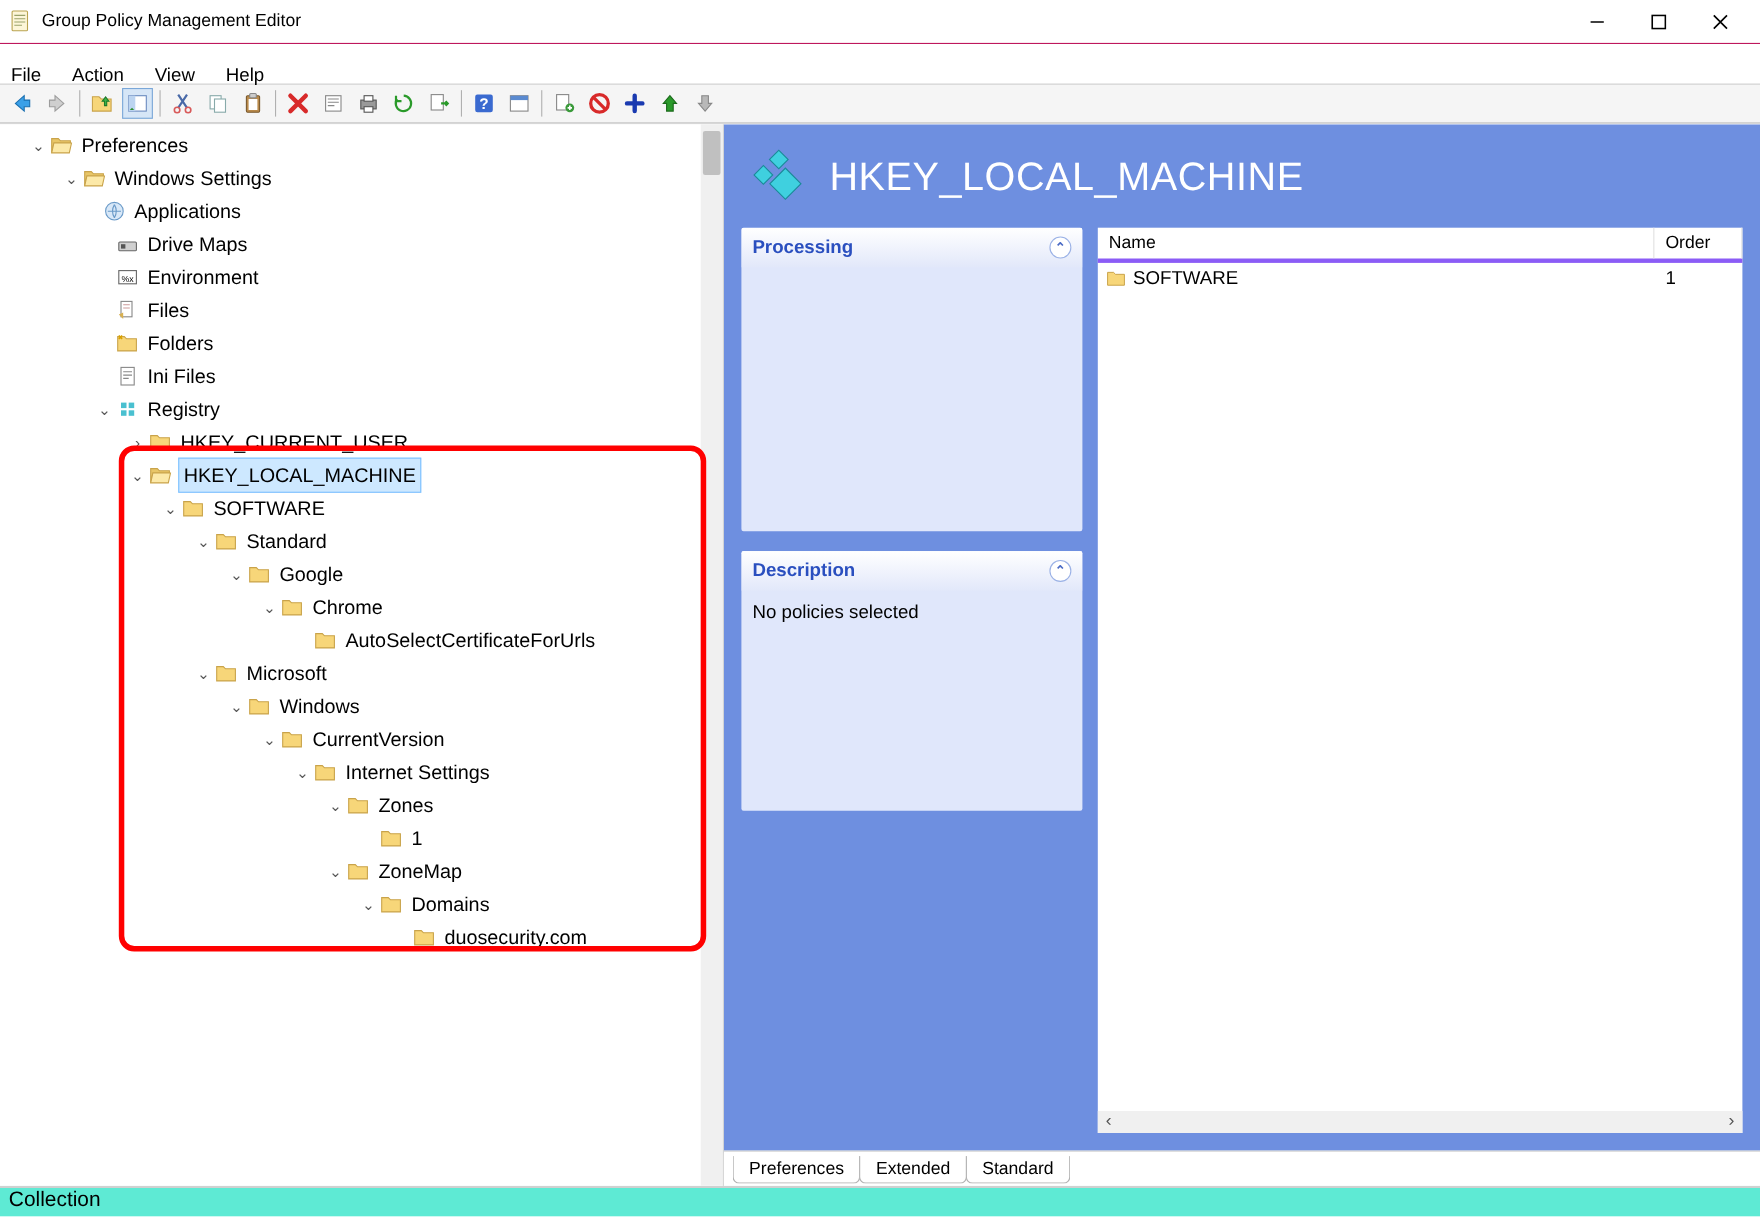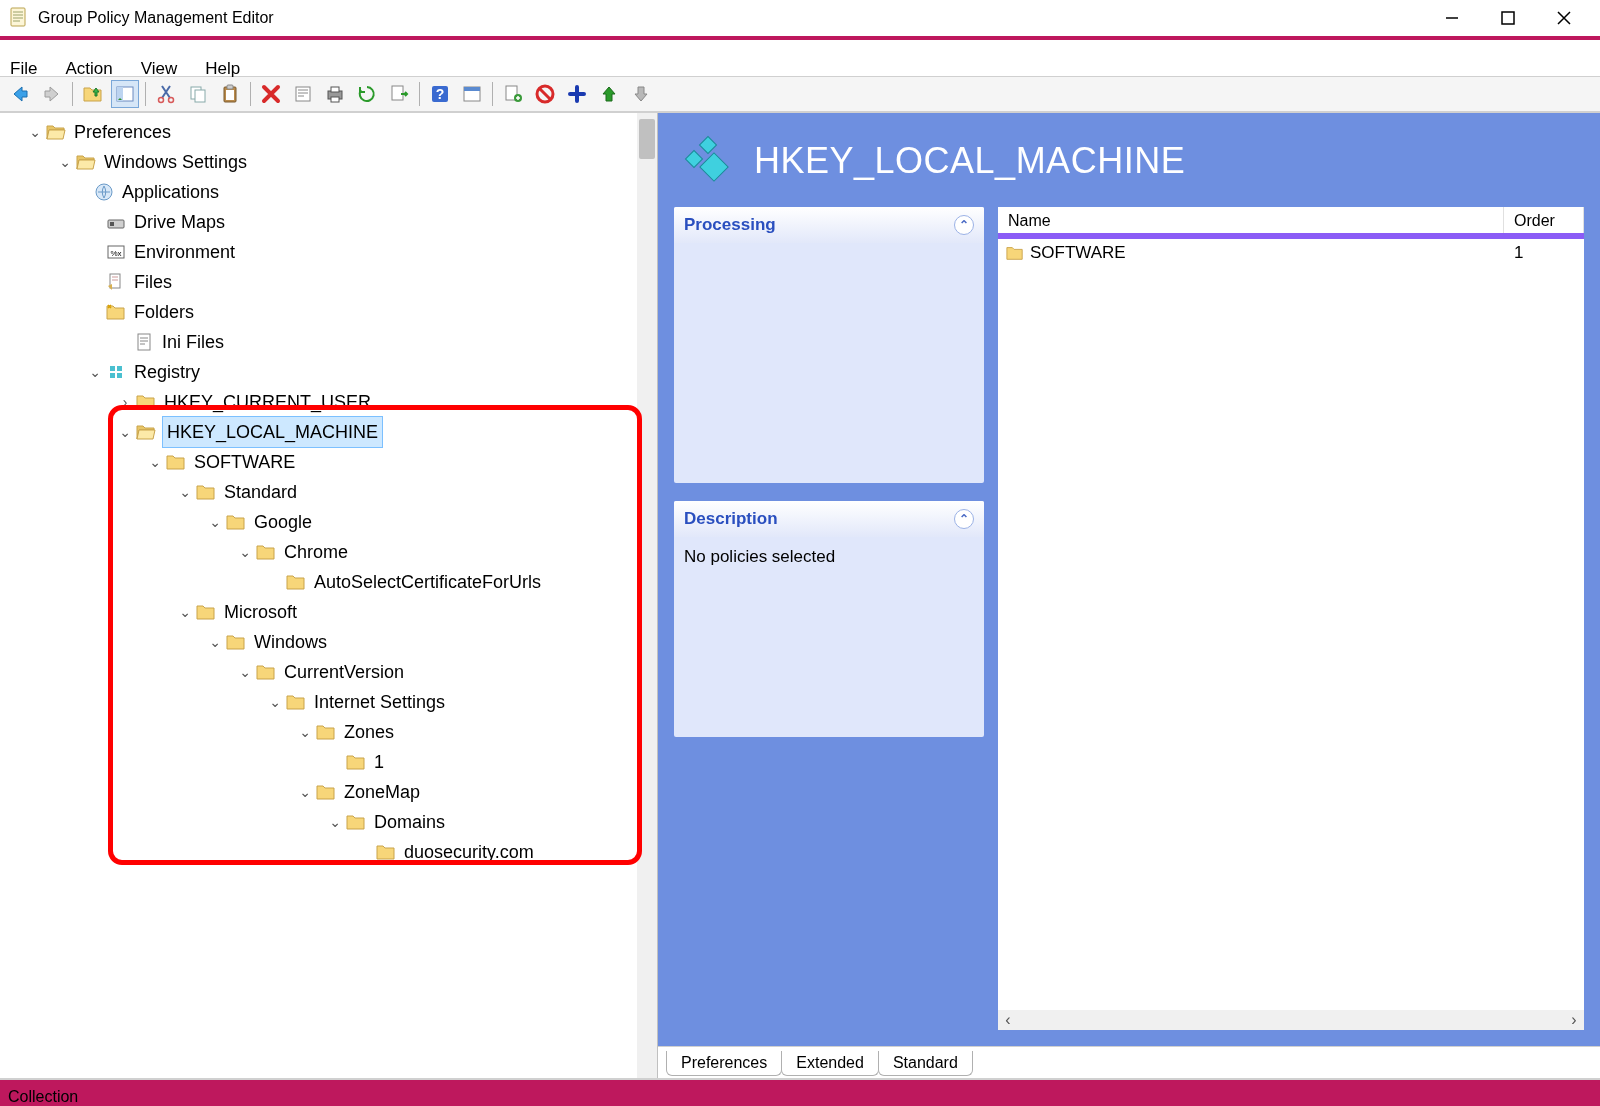--- a/index.html
+++ b/index.html
@@ -1,19 +1,19 @@
 <!DOCTYPE html>
 <html><head>
 <meta charset="utf-8">
 <style>
 * { box-sizing: border-box; margin: 0; padding: 0; font-family: 'Segoe UI', Tahoma, sans-serif; }
 html, body { width: 1600px; height: 1106px; overflow: hidden; background: #fff; }
 
 
-.titlebar { height: 40px; display: flex; align-items: center; padding: 0 8px; border-bottom: 4px solid #be185d; }
+.titlebar { height: 40px; display: flex; align-items: center; padding: 0 8px; border-bottom: 1px solid #be185d; }
 .titlebar .icon { width: 20px; height: 24px; margin-right: 10px; }
 .titlebar .title { font-size: 16px; flex: 1; }
 .winbtns { display: flex; }
 .winbtn { width: 56px; height: 40px; display: flex; align-items: center; justify-content: center; font-size: 18px; }
 .winbtn svg { width: 14px; height: 14px; }
 
 
 .menubar { height: 36px; display: flex; align-items: center; padding: 0 10px; gap: 28px; font-size: 17px; }
 .menubar .item { cursor: default; margin-top: 21px; }
 
@@ -49,40 +49,40 @@
 .right-header { display: flex; align-items: center; gap: 16px; color: #fff; font-size: 36px; font-weight: 400; margin: 4px 0 18px 8px; position:relative;}
 .right-header .hicon { width: 56px; height: 56px; }
 
 .left-cards { width: 310px; display: flex; flex-direction: column; gap: 18px; }
 .card { background: #e0e7fb; border-radius: 2px; overflow: hidden; }
 .card-header { height: 36px; background: linear-gradient(#fff, #e2e8fa); display: flex; align-items: center; justify-content: space-between; padding: 0 10px; color: #2a4fbf; font-weight: 600; font-size: 17px; }
 .card-header .chev { width: 20px; height: 20px; border: 1px solid #9bb2e6; border-radius: 50%; display:flex; align-items:center; justify-content:center; background:#fff; color:#4a6ac5; font-size:12px;}
 .card-body { height: 240px; padding: 10px; color: #000000; font-size: 17px; }
 
 .right-list { flex:1; background: #fff; display: flex; flex-direction: column; min-width:0;}
-.list-header { height: 32px; display: flex; border-bottom: 6px solid #8b5cf6; font-size: 16px; }
+.list-header { height: 32px; display: flex; border-bottom: 4px solid #8b5cf6; font-size: 16px; }
 .list-header .col { padding: 5px 10px; border-right: 1px solid #e0e0e0; }
 .list-header .col.name { flex: 1; }
 .list-header .col.order { width: 80px; }
 .list-body { flex: 1; }
 .list-row { display: flex; height: 28px; align-items: center; font-size: 17px; }
 .list-row .ficon { width: 18px; height: 18px; margin: 0 6px 0 8px; }
 .list-row .c1 { flex: 1; }
 .list-row .c2 { width: 80px; padding-left: 10px; }
 .hscroll { height: 20px; background: #f0f0f0; display: flex; align-items:center;}
 .hscroll .arrow { width:20px; height:20px; display:flex; align-items:center; justify-content:center; color:#555;}
 .hscroll .track { flex:1; position:relative;}
 .hscroll .thumb { position:absolute; left:20px; width:80px; top:2px; bottom:2px; background:#c0c0c0;}
 
 .tabs { height: 30px; display: flex; align-items: flex-end; padding-left: 8px; background: #fff; border-top:1px solid #d0d0d0; position:relative; top:-2px;}
 .tab { padding: 3px 14px; border: 1px solid #b0b0b0; border-top:none; border-radius: 0 0 6px 6px; margin-right: 0px; font-size: 16px; background: #fff; position:relative;}
 .tab:not(:first-child){ margin-left:-1px;}
 
 
-.statusbar { height: 28px; border-top: 2px solid #d0d0d0; display: flex; align-items: flex-end; padding: 0 8px; font-size: 16px; background:#be185d;}
+.statusbar { height: 28px; border-top: 2px solid #d0d0d0; display: flex; align-items: flex-start; padding: 0 8px; font-size: 19px; background:#5eead4;}
 
 
 .right-content { display:flex; gap:14px; height: calc(100% - 80px); }
 
 </style>
 </head>
 <body>
 
 <svg width="0" height="0" style="position:absolute">
   <defs>
@@ -305,21 +305,21 @@
             <span class="label">Files</span>
           </div>
         <div class="tree-row noexp" style="padding-left:84px">
             <span class="tw">⌄</span>
             <svg class="ficon" viewBox="0 0 20 20">
               <use href="#folder"></use>
               <path d="M2 6 l3 -3 m-3 0 l3 3" stroke="#d8a000" stroke-width="1.5"></path>
             </svg>
             <span class="label">Folders</span>
           </div>
-        <div class="tree-row noexp" style="padding-left:112px">
+        <div class="tree-row noexp" style="padding-left:84px">
             <span class="tw">⌄</span>
             <svg class="ficon" viewBox="0 0 20 20">
               <rect x="4" y="2" width="12" height="16" fill="#fff" stroke="#888"></rect>
               <path d="M6 6h8M6 9h8M6 12h5" stroke="#888"></path>
             </svg>
             <span class="label">Ini Files</span>
           </div>
         <div class="tree-row" style="padding-left:84px">
             <span class="tw">⌄</span>
             <svg class="ficon" viewBox="0 0 20 20">

